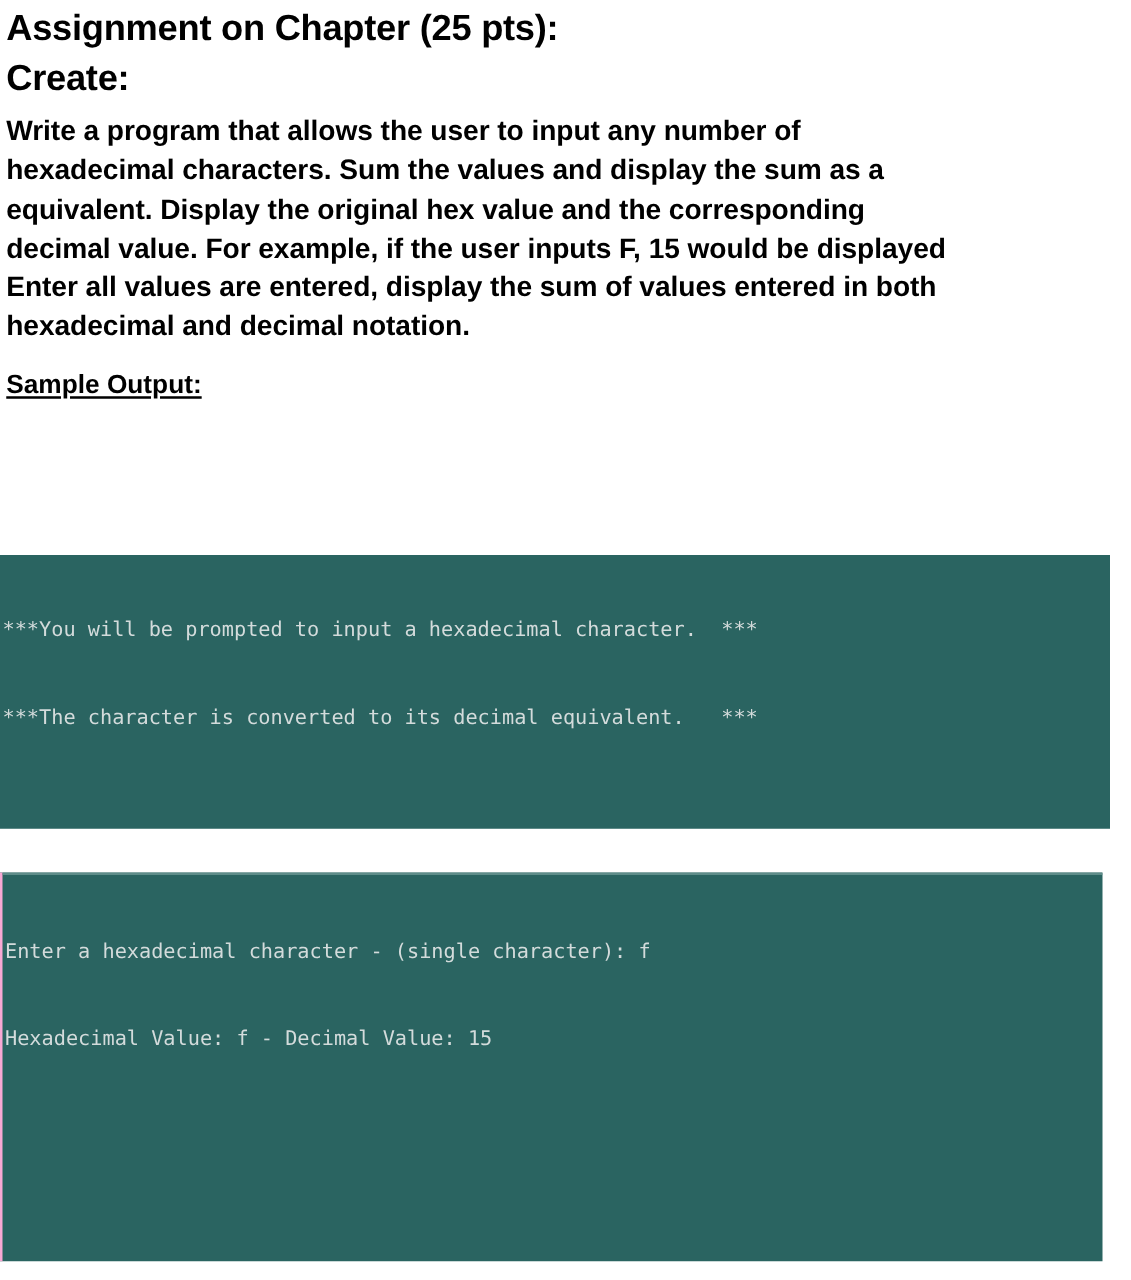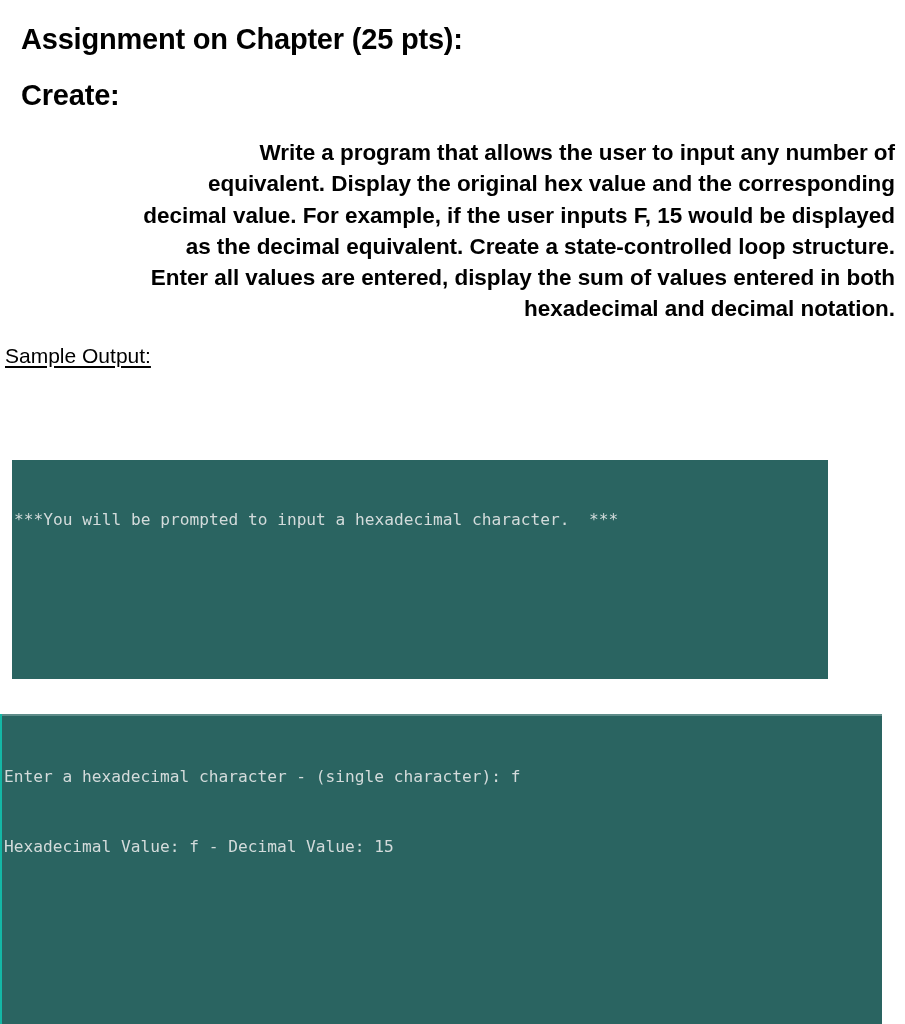--- a/index.html
+++ b/index.html
@@ -18,21 +18,21 @@
 
   .page {
     position: relative;
     width: 905px;
     height: 1024px;
     padding: 0;
   }
 
   
   .doc-heading {
-    margin: 16px;
+    margin: 0;
     padding: 0 0 0 5px;
     font-family: "Liberation Sans", sans-serif;
     font-weight: bold;
     font-size: 29px;
     line-height: 40px;
     letter-spacing: -0.2px;
     color: #000;
     white-space: nowrap;
   }
   #heading-assignment { padding-top: 3px; }
@@ -42,30 +42,29 @@
   .problem-body {
     margin: 0;
     padding: 6px 0 0 5px;
     font-family: "Liberation Sans", sans-serif;
     font-weight: bold;
     font-size: 22.5px;
     line-height: 31.3px;
     color: #000;
     width: 895px;
     letter-spacing: -0.05px;
-    text-align: right;
   }
   .problem-body .ln { display: block; white-space: nowrap; }
 
   
   .sample-output-label {
     margin: 0;
     padding: 19px 0 0 5px;
     font-family: "Liberation Sans", sans-serif;
-    font-weight: normal;
+    font-weight: bold;
     font-size: 21px;
     line-height: 24px;
     color: #000;
   }
   .sample-output-label span {
     text-decoration: underline;
     text-underline-offset: 3px;
   }
 
   
@@ -73,34 +72,34 @@
     background: #2a6461;
     color: #d3dbdb;
     font-family: "DejaVu Sans Mono", monospace;
     font-size: 16.2px;
     line-height: 23.2px;
     white-space: pre;
     overflow: hidden;
   }
   #terminal-intro {
     position: absolute;
-    left: 12px;
+    left: 0;
     top: 444px;
-    width: 816px;
+    width: 888px;
     height: 219px;
     padding: 2px 0 0 2px;
   }
   #terminal-session {
     position: absolute;
     left: 0;
     top: 698px;
     width: 882px;
     height: 311px;
     padding: 5px 0 12px 2px;
-    border-left: 2px solid #14b8a6;
+    border-left: 2px solid #f9a8d4;
   }
   #terminal-session::before {
     content: "";
     position: absolute;
     left: 0; top: 0;
     width: 100%;
     height: 2px;
     background: #5e8c89;
   }
   .terminal .line { display: block; min-height: 23.2px; }
@@ -109,31 +108,32 @@
 <body>
 
 <div class="page">
 
   <h1 class="doc-heading" id="heading-assignment">Assignment on Chapter (25 pts):</h1>
 
   <h2 class="doc-heading" id="heading-problem">Create:</h2>
 
   <div class="problem-body">
     <span class="ln">Write a program that allows the user to input any number of</span>
+    <span class="ln">hexadecimal characters. Sum the values and display the sum as a</span>
     <span class="ln">equivalent. Display the original hex value and the corresponding</span>
     <span class="ln">decimal value. For example, if the user inputs F, 15 would be displayed</span>
-    <span class="ln">as the decimal equivalent. Create a state-controlled loop structure.</span>
     <span class="ln">Enter all values are entered, display the sum of values entered in both</span>
     <span class="ln">hexadecimal and decimal notation.</span>
   </div>
 
   <div class="sample-output-label"><span>Sample Output:</span></div>
 
   <div class="terminal" id="terminal-intro">
     <span class="line">***You will be prompted to input a hexadecimal character.  ***</span>
+    <span class="line">***The character is converted to its decimal equivalent.   ***</span>
     
     
     
     
     
     
   </div>
 
   <div class="terminal" id="terminal-session">
     <span class="line">Enter a hexadecimal character - (single character): f</span>

